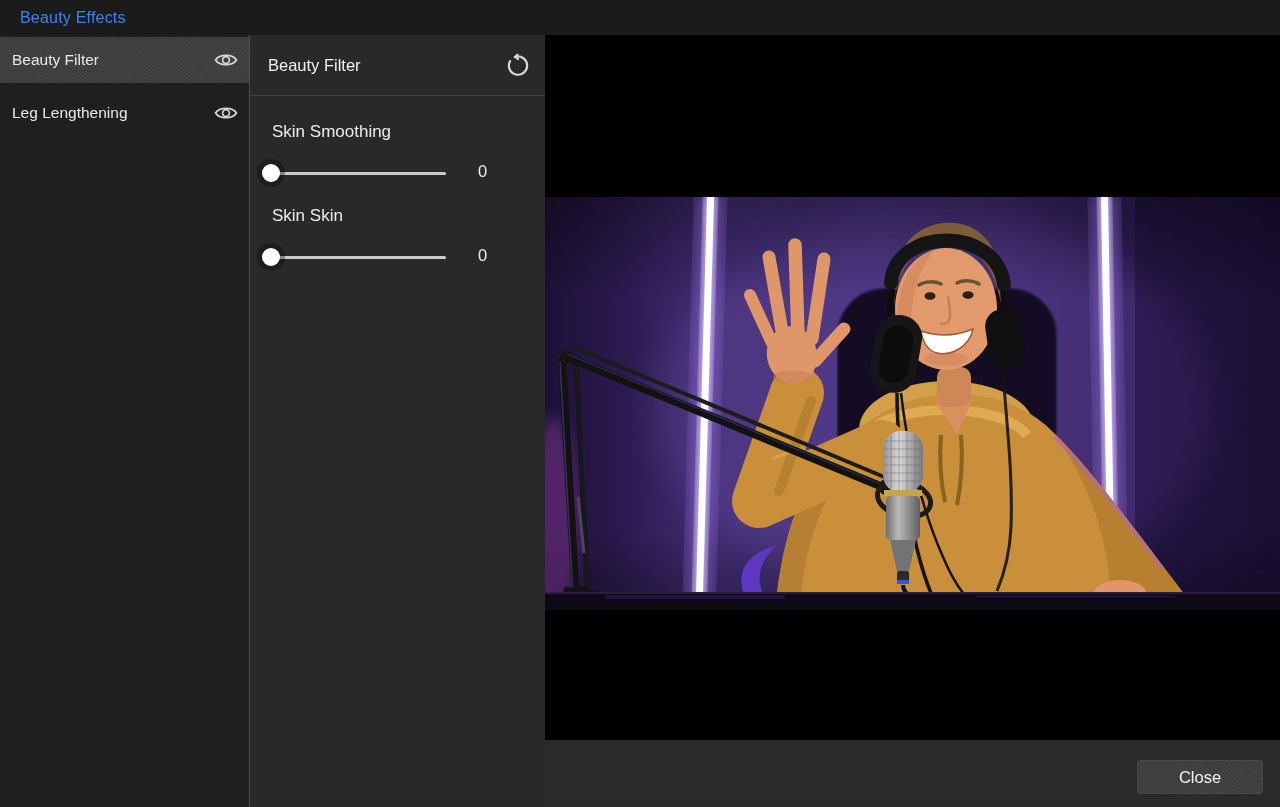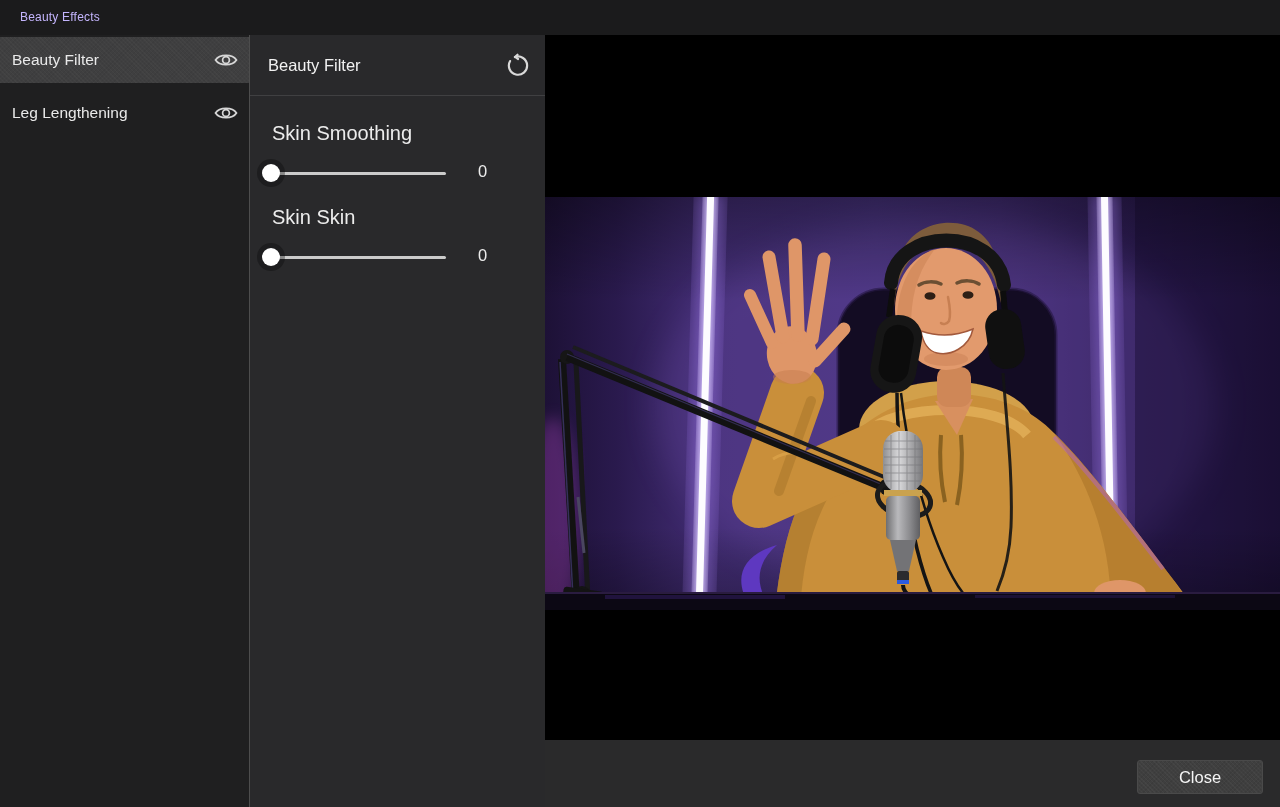--- a/index.html
+++ b/index.html
@@ -5,39 +5,39 @@
   * { box-sizing: border-box; }
   html,body { margin:0; padding:0; background:#000; }
   .app {
     position:relative; width:1280px; height:807px; overflow:hidden;
     background:#1b1b1c; color:#f0f0f0;
     font-family:"Liberation Sans", sans-serif;
     -webkit-font-smoothing:antialiased;
   }
   
   .titlebar { position:absolute; top:0; left:0; width:1280px; height:35px; background:#1b1b1c; }
-  .titlebar .win-title { position:absolute; left:20px; top:0; line-height:35px; font-size:12px; color:#c4b5fd; letter-spacing:.2px; }
+  .titlebar .win-title { position:absolute; left:20px; top:0; line-height:35px; font-size:16px; color:#3b82f6; letter-spacing:.2px; }
   
   .sidebar { position:absolute; top:35px; left:0; width:250px; height:772px; background:#1f1f20; border-right:1px solid #4d4d4d; }
   .side-item { position:absolute; left:0; width:249px; height:46px; cursor:pointer; }
   .side-item.selected {
     background:#3f3f40;
     background-image:repeating-linear-gradient(45deg, rgba(255,255,255,.025) 0 1px, transparent 1px 3px),
                      repeating-linear-gradient(-45deg, rgba(0,0,0,.05) 0 1px, transparent 1px 3px);
   }
   .side-item.pos-0 { top:2px; }
   .side-item.pos-1 { top:54px; height:47px;padding-left:43px; }
   .side-label { position:absolute; left:12px; top:50%; transform:translateY(-50%); font-size:15.5px; color:#e9e9e9; }
   .eye-btn { position:absolute; right:11px; top:50%; transform:translateY(-50%); width:24px; height:18px; background:none; border:none; padding:0; cursor:pointer; }
   
   .panel { position:absolute; top:35px; left:250px; width:295px; height:772px; background:#29292b; }
   .panel-header { position:absolute; top:0; left:0; width:295px; height:61px; border-bottom:1px solid #404042; }
   .panel-title { position:absolute; left:18px; top:50%; transform:translateY(-50%); font-size:16.5px; color:#f2f2f2; }
   .reset-btn { position:absolute; right:15px; top:50%; transform:translateY(-50%); width:24px; height:24px; background:none; border:none; padding:0; cursor:pointer; }
-  .ctl-label { position:absolute; left:22px; font-size:20px; color:#ececec; }
+  .ctl-label { position:absolute; left:22px; font-size:17px; color:#ececec; }
   .ctl-label.lbl-0 { top:87px; }
   .ctl-label.lbl-1 { top:171px; }
   .slider-row { position:absolute; left:0; width:295px; height:26px; }
   .slider-row.row-0 { top:125px; }
   .slider-row.row-1 { top:209px; }
   .slider { position:absolute; left:12px; top:0; width:190px; height:26px; cursor:pointer; }
   .track { position:absolute; left:9px; top:11.5px; width:175px; height:3px; background:#cbcbcb; border-radius:2px; }
   .thumb { position:absolute; left:0; top:4px; width:18px; height:18px; border-radius:50%; background:#ffffff; box-shadow:0 0 0 5px rgba(10,10,10,.35); }
   .slider-val { position:absolute; left:228px; top:2px; font-size:16.5px; color:#ececec; }
   

